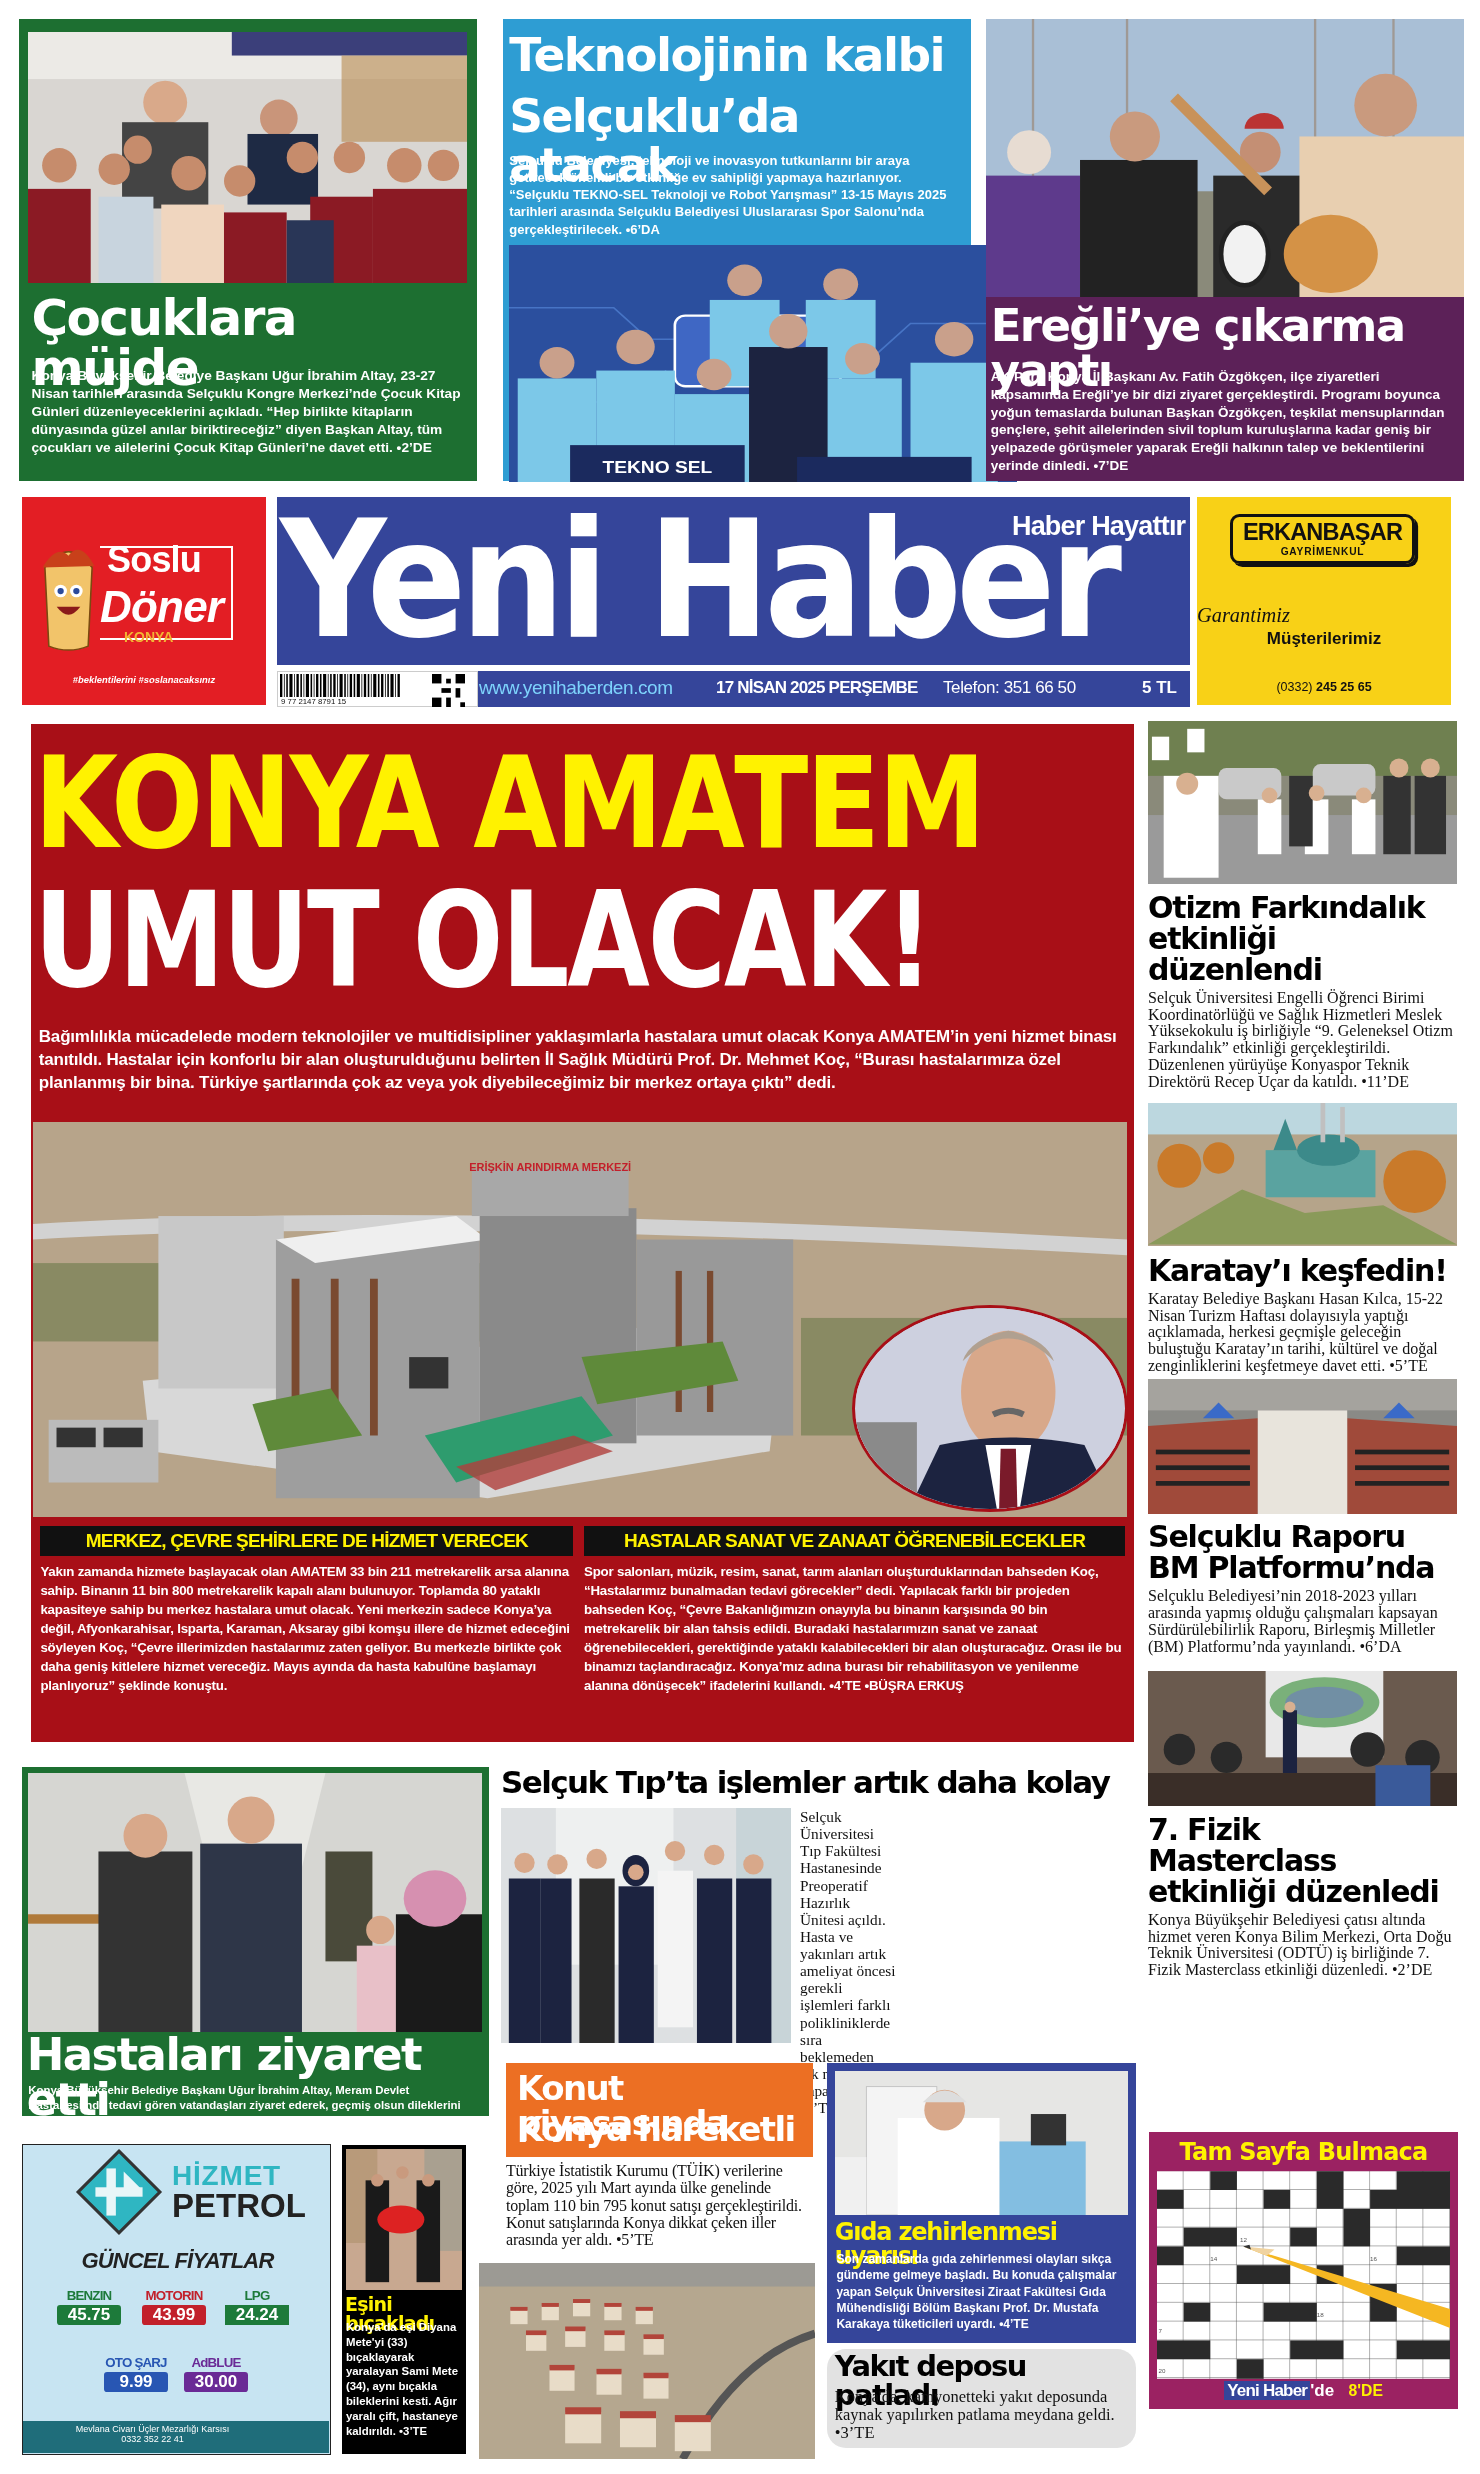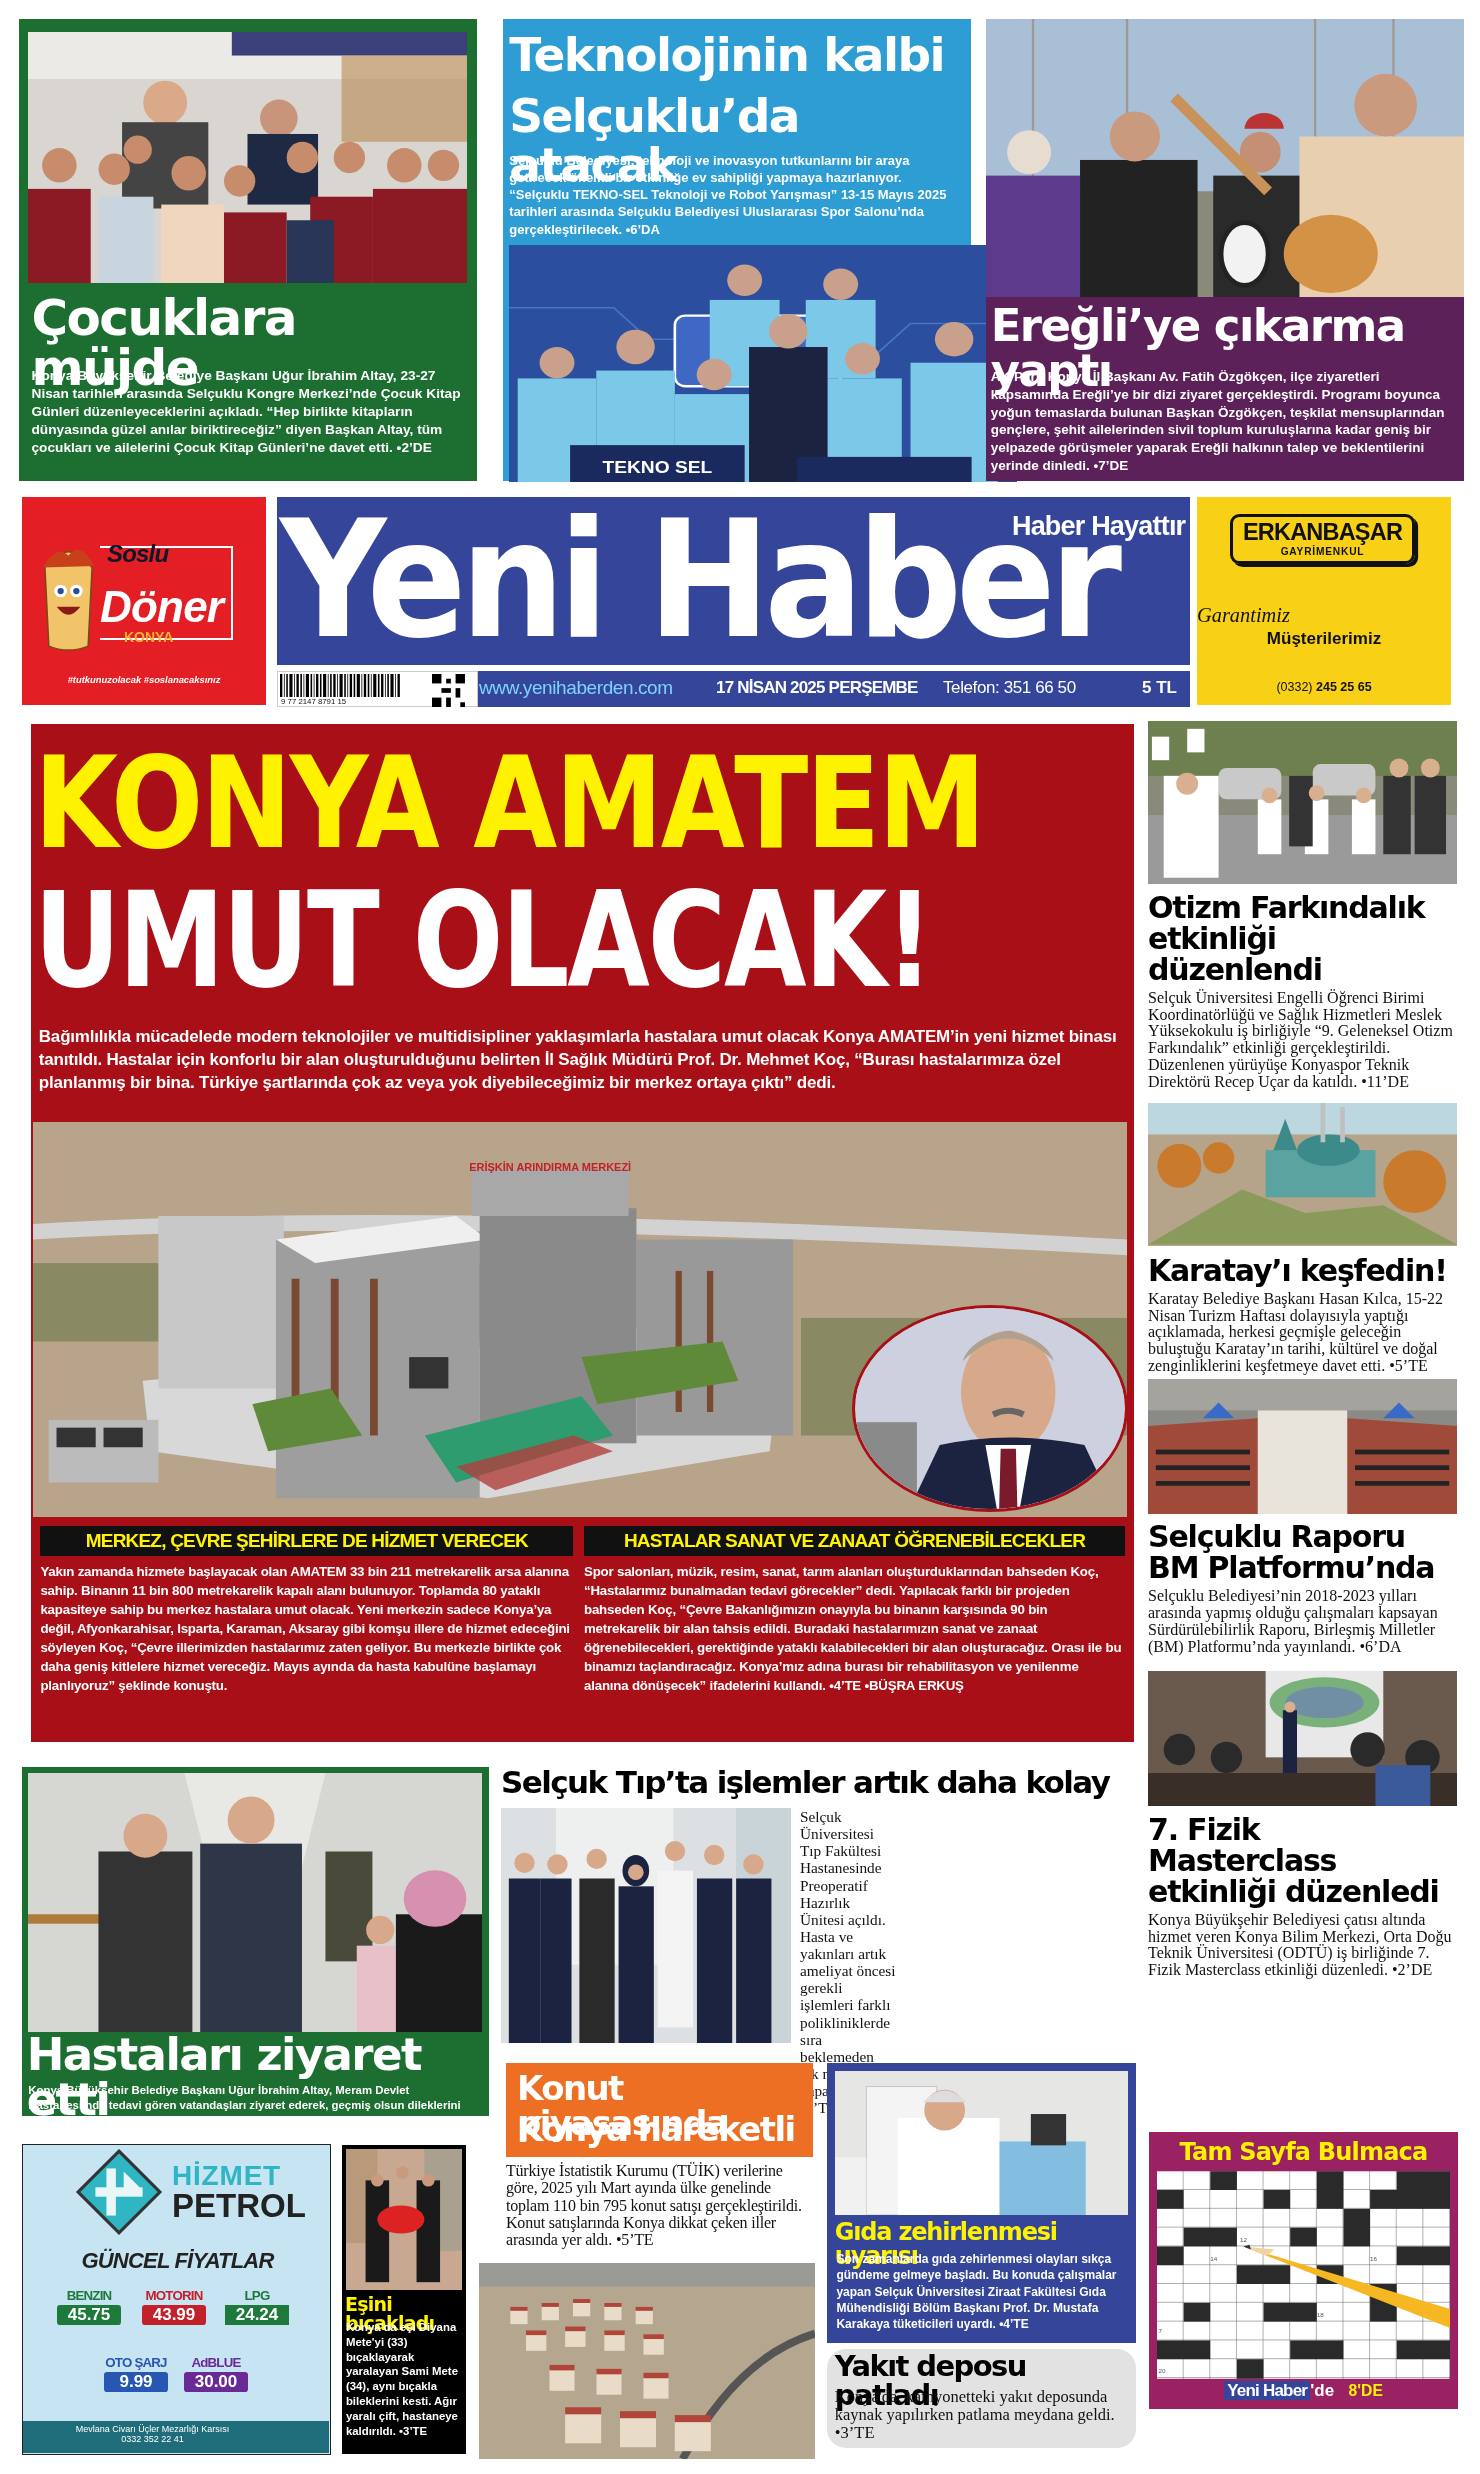--- a/index.html
+++ b/index.html
@@ -147,24 +147,24 @@
   <svg class="abs" style="left:11px;top:39px;" width="71" height="118" viewBox="0 0 90 150">
     <path d="M15 40 Q45 0 75 40 L70 140 Q45 150 20 140 Z" fill="#f2c46a" stroke="#7a4a10" stroke-width="2"></path>
     <path d="M12 40 Q30 10 45 25 Q60 5 78 38 Z" fill="#c8401a"></path>
     <circle cx="35" cy="70" r="8" fill="#fff"></circle>
       <circle cx="55" cy="70" r="8" fill="#fff"></circle>
     <circle cx="35" cy="70" r="4" fill="#2a4a9a"></circle>
       <circle cx="55" cy="70" r="4" fill="#2a4a9a"></circle>
     <path d="M30 90 Q45 110 60 90 Z" fill="#8a1a1a"></path>
   </svg>
   <div class="abs" style="left:78px;top:49px;width:133px;height:94px;border:2.4px solid #fff;border-left:none;"></div>
-  <div class="abs" style="left:85px;top:45px;font-size:24px;font-weight:900;font-style:italic;color:#0f172a;line-height:1;letter-spacing:-0.8px;">Soslu</div>
+  <div class="abs" style="left:85px;top:45px;font-size:36px;font-weight:900;color:#ffffff;line-height:1;letter-spacing:-0.8px;">Soslu</div>
   <div class="abs" style="left:78px;top:88px;font-size:44px;font-weight:900;font-style:italic;color:#fff;line-height:1;letter-spacing:-0.8px;">Döner</div>
   <div class="abs" style="left:102px;top:132px;font-size:14px;font-weight:900;color:#f2b534;">KONYA</div>
-  <div class="abs" style="left:0;top:177px;width:244px;text-align:center;font-size:9.4px;font-weight:bold;font-style:italic;color:#fff;">#tutkunuzolacak #soslanacaksınız</div>
+  <div class="abs" style="left:0;top:177px;width:244px;text-align:center;font-size:9.4px;font-weight:bold;font-style:italic;color:#fff;">#beklentilerini #soslanacaksınız</div>
 </div>
 
 <div id="masthead" class="abs">
   <div class="abs" style="left:3.1px;top:3.1px;width:909px;font-family:'DejaVu Sans',sans-serif;font-weight:bold;font-size:147px;color:#fff;letter-spacing:-6.3px;line-height:1;transform:scaleY(1.1);transform-origin:top left;">Yeni Haber</div>
   <div class="abs" style="right:4.7px;top:14px;font-size:27px;color:#fff;font-weight:bold;letter-spacing:-0.8px;">Haber Hayattır</div>
 </div>
 
 <div id="datebar" class="abs">
   <div class="abs" style="left:202px;top:6.3px;font-size:19px;color:#7dd3fc;letter-spacing:-0.4px;">www.yenihaberden.com</div>
   <div class="abs" style="left:439px;top:7px;font-size:17px;color:#fff;font-weight:900;letter-spacing:-0.8px;">17 NİSAN 2025 PERŞEMBE</div>

